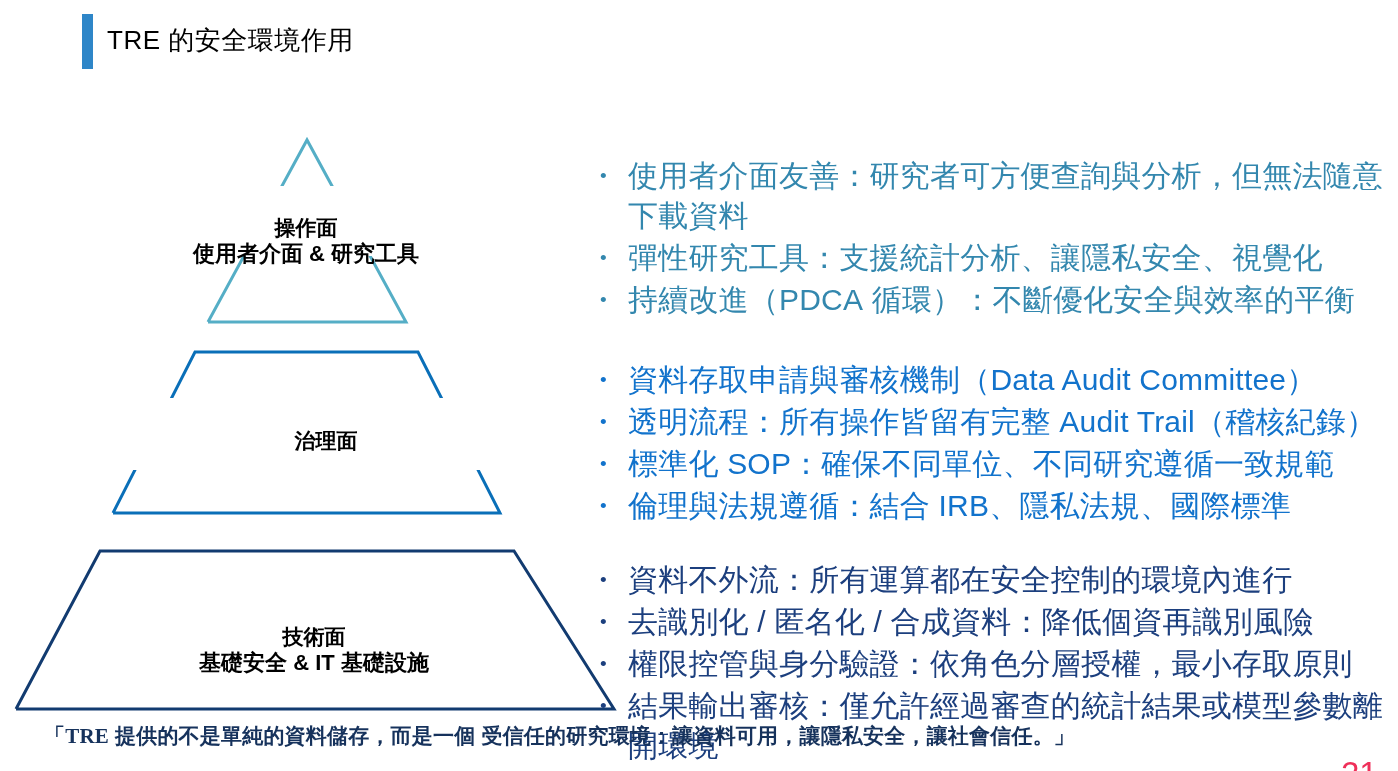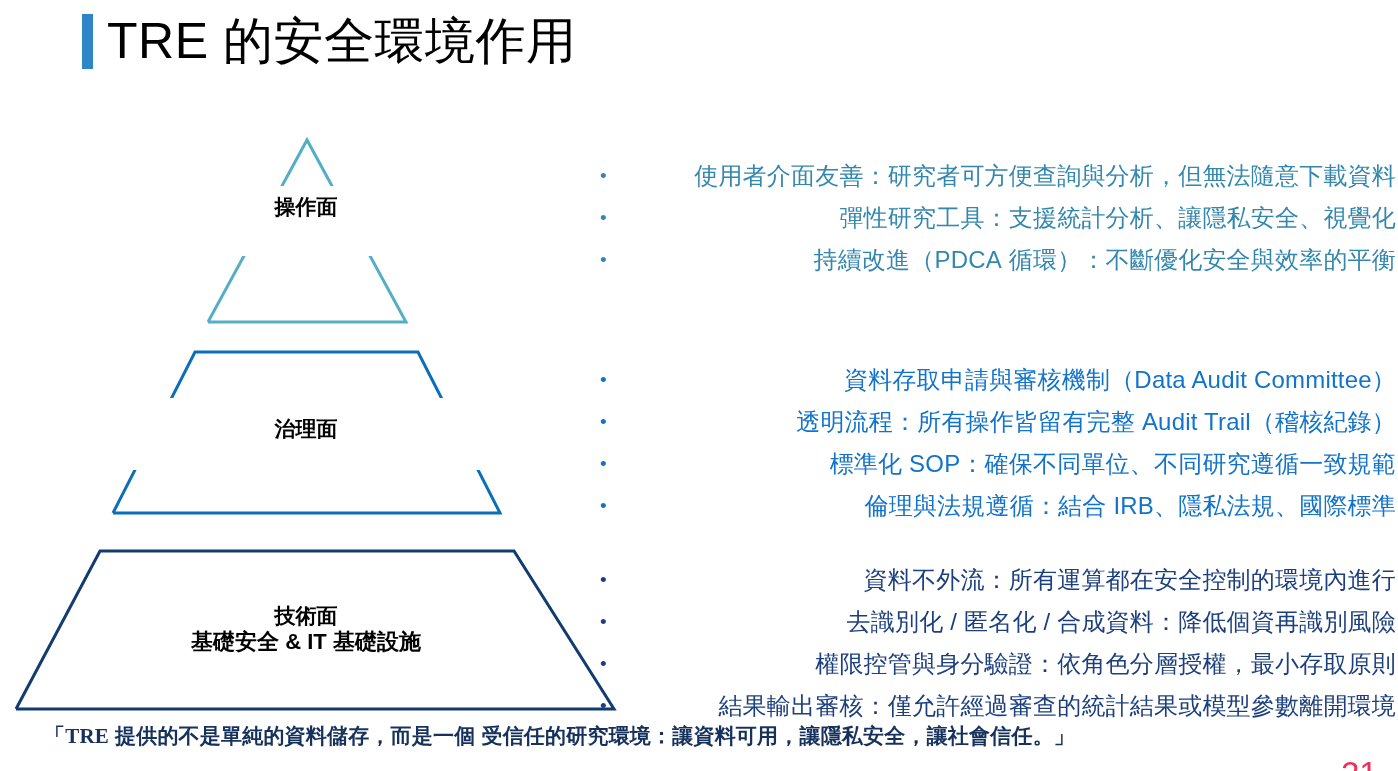--- a/index.html
+++ b/index.html
@@ -30,21 +30,21 @@
     height: 58px;
   }
   #title-accent {
     width: 11px;
     height: 55px;
     background: #2E86C8;
     flex: 0 0 auto;
   }
   #page-title {
     margin-left: 14px;
-    font-size: 50px;
+    font-size: 26px;
     line-height: 1.05;
     font-weight: 400;
     color: #000000;
     white-space: nowrap;
     letter-spacing: 0.5px;
   }
 
   
   #pyramid {
     position: absolute;
@@ -58,28 +58,29 @@
     left: 0;
     top: 0;
   }
   .tier-label {
     position: absolute;
     text-align: center;
     color: #000000;
     font-weight: 700;
     line-height: 1.22;
     white-space: nowrap;
+    margin-top: 21px;
   }
   .tier-label .l1 { display: block; font-size: 21px; }
   .tier-label .l2 { display: block; font-size: 22px; }
 
   
   #tier-label-0 { left: 0px;  top: 74px;  width: 612px; }
-  #tier-label-1 { left: 0px;  top: 296px; width: 612px; }
-  #tier-label-2 { left: 0px;  top: 483px; width: 612px; }
+  #tier-label-1 { left: 0px;  top: 287px; width: 612px; padding-left: 20px; }
+  #tier-label-2 { left: 8px;  top: 483px; width: 612px; }
 
   
   .bullet-group {
     position: absolute;
     left: 596px;
     width: 800px;
   }
   #bullet-group-0 { top: 156px; }
   #bullet-group-1 { top: 360px; }
   #bullet-group-2 { top: 560px; }
@@ -92,24 +93,23 @@
   .bullet-dot {
     flex: 0 0 auto;
     width: 28px;
     font-size: 19px;
     line-height: 40px;
     text-align: left;
     padding-left: 4px;
   }
   .bullet-text {
     flex: 1 1 auto;
-    font-size: 24px;
+    font-size: 30px;
     line-height: 40px;
     letter-spacing: 0.2px;
-    text-align: right;
   }
   
   .g0 { color: #3387AE; }
   .g1 { color: #1273CC; }
   .g2 { color: #1C3F7E; }
 
   
   .bullet-text .lat {
     font-family: Liberation Sans, sans-serif;
   }
@@ -158,20 +158,21 @@
 
       <polyline points="16,589 100,431 514,431 614,589 16,589" fill="none" stroke="#123B70" stroke-width="3" stroke-linejoin="miter" stroke-linecap="butt"></polyline>
 
       <rect x="130" y="66" width="360" height="70" fill="#ffffff"></rect>
       <rect x="120" y="278" width="380" height="72" fill="#ffffff"></rect>
       <rect x="105" y="474" width="420" height="74" fill="#ffffff"></rect>
     </svg>
 
     <div class="tier-label" id="tier-label-0">
       <span class="l1">操作面</span>
+      <span class="l2">使用者介面 &amp; 研究工具</span>
     </div>
 
     <div class="tier-label" id="tier-label-1">
       <span class="l1">治理面</span>
     </div>
 
     <div class="tier-label" id="tier-label-2">
       <span class="l1">技術面</span>
       <span class="l2">基礎安全 &amp; IT 基礎設施</span>
     </div>

